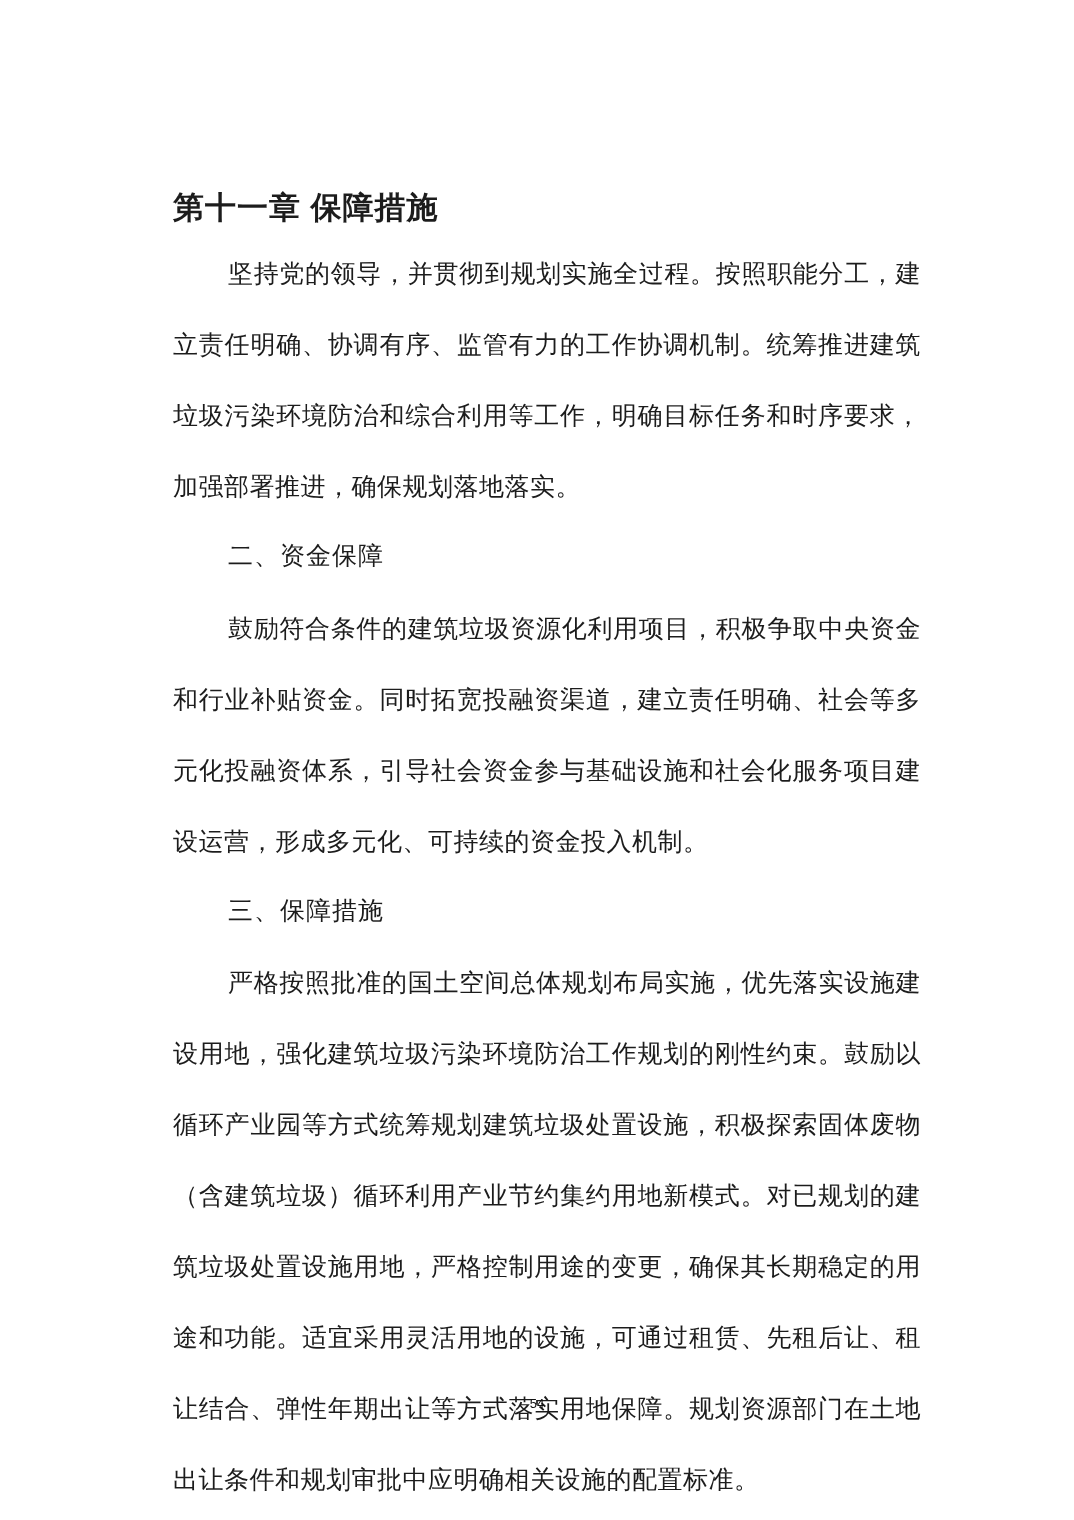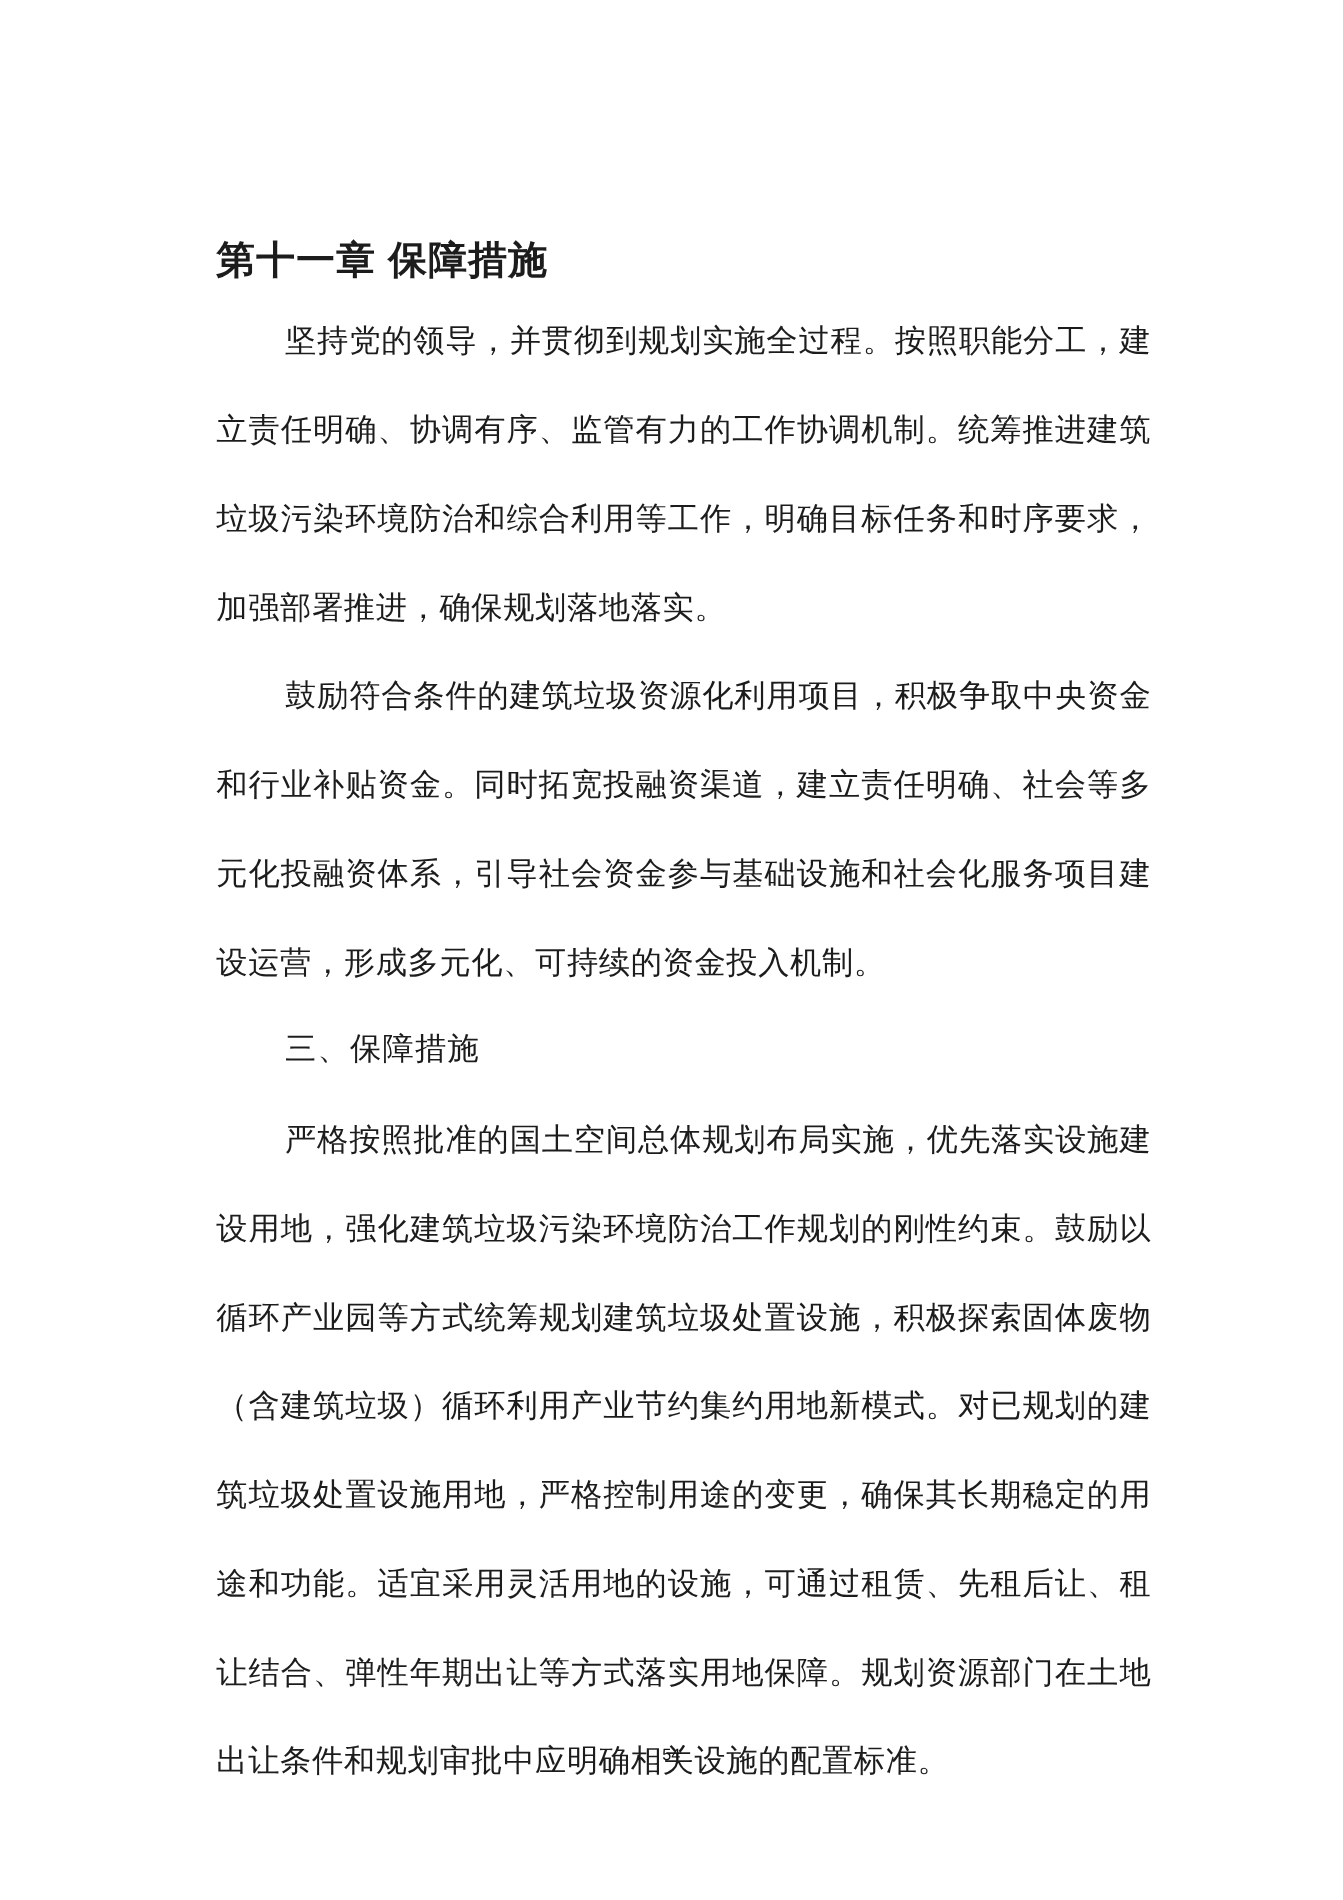--- a/index.html
+++ b/index.html
@@ -74,20 +74,21 @@
 
   <div class="doc-content">
 
     <h1 class="chapter-title">第十一章 保障措施</h1>
 
     <div class="doc-section">
       <p class="body-paragraph">坚持党的领导，并贯彻到规划实施全过程。按照职能分工，建立责任明确、协调有序、监管有力的工作协调机制。统筹推进建筑垃圾污染环境防治和综合利用等工作，明确目标任务和时序要求，加强部署推进，确保规划落地落实。</p>
     </div>
 
     <div class="doc-section">
+      <h2 class="section-heading">二、资金保障</h2>
       <p class="body-paragraph">鼓励符合条件的建筑垃圾资源化利用项目，积极争取中央资金和行业补贴资金。同时拓宽投融资渠道，建立责任明确、社会等多元化投融资体系，引导社会资金参与基础设施和社会化服务项目建设运营，形成多元化、可持续的资金投入机制。</p>
     </div>
 
     <div class="doc-section">
       <h2 class="section-heading">三、保障措施</h2>
       <p class="body-paragraph">严格按照批准的国土空间总体规划布局实施，优先落实设施建设用地，强化建筑垃圾污染环境防治工作规划的刚性约束。鼓励以循环产业园等方式统筹规划建筑垃圾处置设施，积极探索固体废物（含建筑垃圾）循环利用产业节约集约用地新模式。对已规划的建筑垃圾处置设施用地，严格控制用途的变更，确保其长期稳定的用途和功能。适宜采用灵活用地的设施，可通过租赁、先租后让、租让结合、弹性年期出让等方式落实用地保障。规划资源部门在土地出让条件和规划审批中应明确相关设施的配置标准。</p>
     </div>
 
   </div>
 

